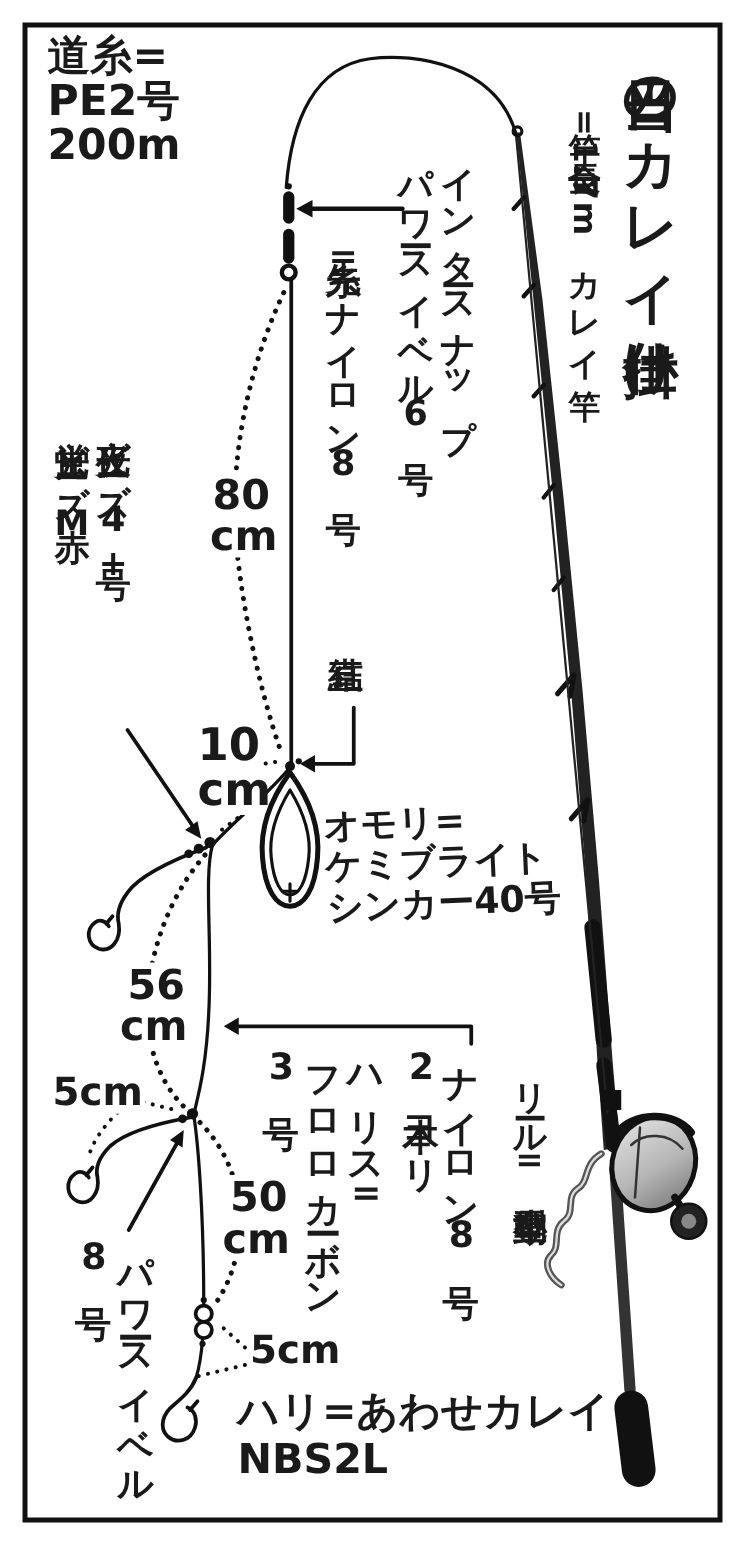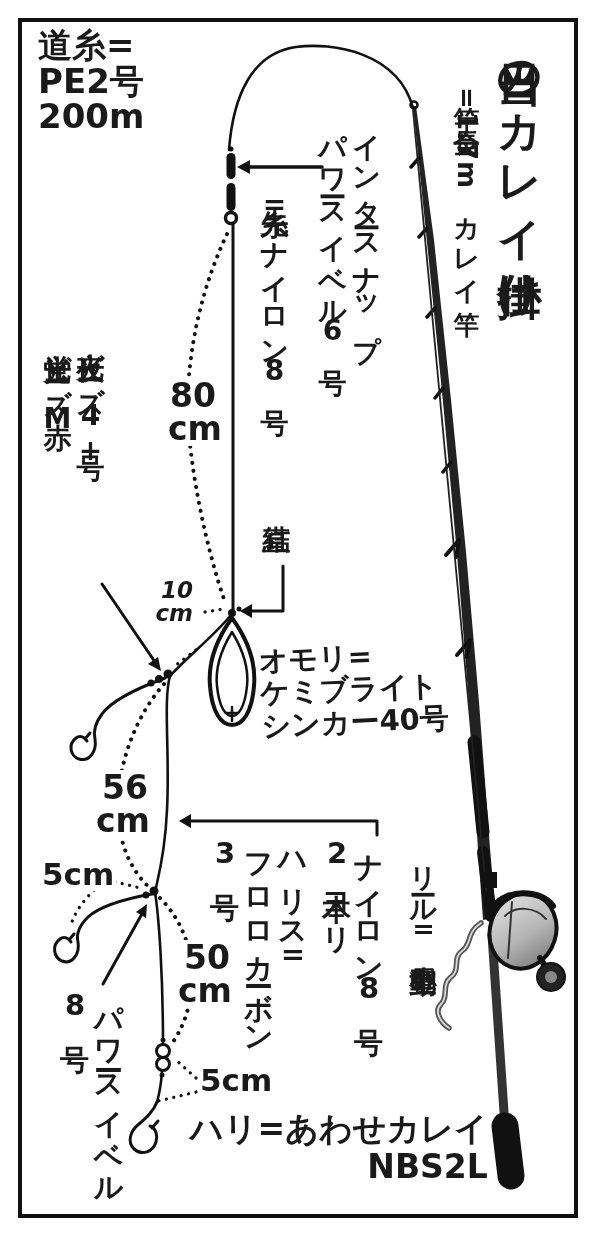--- a/index.html
+++ b/index.html
@@ -118,21 +118,21 @@
   <div class="lbl v" style="left:498px;top:28px;font-size:44px;">当日のカレイ仕掛け</div>
   <div class="lbl vmixed" style="left:454px;top:86px;font-size:26px;">竿=全長1.7m カレイ竿</div>
 
   <div class="lbl v" style="left:352px;top:114px;font-size:28px;">インタースナップ</div>
   <div class="lbl v" style="left:318px;top:116px;font-size:28px;">パワースイベル6号</div>
   <div class="lbl v" style="left:260px;top:186px;font-size:28px;">先糸=ナイロン8号</div>
   <div class="lbl v" style="left:262px;top:503px;font-size:28px;">直結</div>
 
   <div class="lbl h meas" style="left:166px;top:378px;font-size:33px;width:48px;">80
 cm</div>
-  <div class="lbl h meas" style="left:143px;top:578px;font-size:23px;width:48px;font-style:italic;">10
+  <div class="lbl h meas" style="left:156px;top:578px;font-size:36px;width:48px;">10
 cm</div>
 
   <div class="lbl h tilt" style="left:258px;top:645px;font-size:29px;line-height:1.12;">オモリ=
 ケミブライト
 シンカー40号</div>
 
   <div class="lbl v" style="left:76px;top:330px;font-size:28px;">夜光ビーズ4号+</div>
   <div class="lbl v" style="left:43px;top:332px;font-size:28px;">蛍光ビーズ赤M</div>
 
   <div class="lbl h meas" style="left:94px;top:770px;font-size:33px;width:52px;">56
@@ -145,15 +145,15 @@
   <div class="lbl v" style="left:354px;top:834px;font-size:29px;">ナイロン8号</div>
   <div class="lbl v" style="left:322px;top:836px;font-size:29px;">2本ヨリ</div>
   <div class="lbl v" style="left:278px;top:834px;font-size:29px;">ハリス=</div>
   <div class="lbl v" style="left:244px;top:834px;font-size:29px;">フロロカーボン</div>
   <div class="lbl v" style="left:210px;top:836px;font-size:29px;">3号</div>
   <div class="lbl v" style="left:410px;top:848px;font-size:27px;">リール=小型電動</div>
 
   <div class="lbl v" style="left:94px;top:986px;font-size:29px;">パワースイベル</div>
   <div class="lbl v" style="left:60px;top:988px;font-size:29px;">8号</div>
 
-  <div class="lbl h" style="left:190px;top:1110px;font-size:33px;line-height:1.15;text-align:right;">ハリ=あわせカレイ
+  <div class="lbl h" style="left:190px;top:1110px;font-size:33px;line-height:1.15;">ハリ=あわせカレイ
 NBS2L</div>
 </div>
 
 </body></html>

